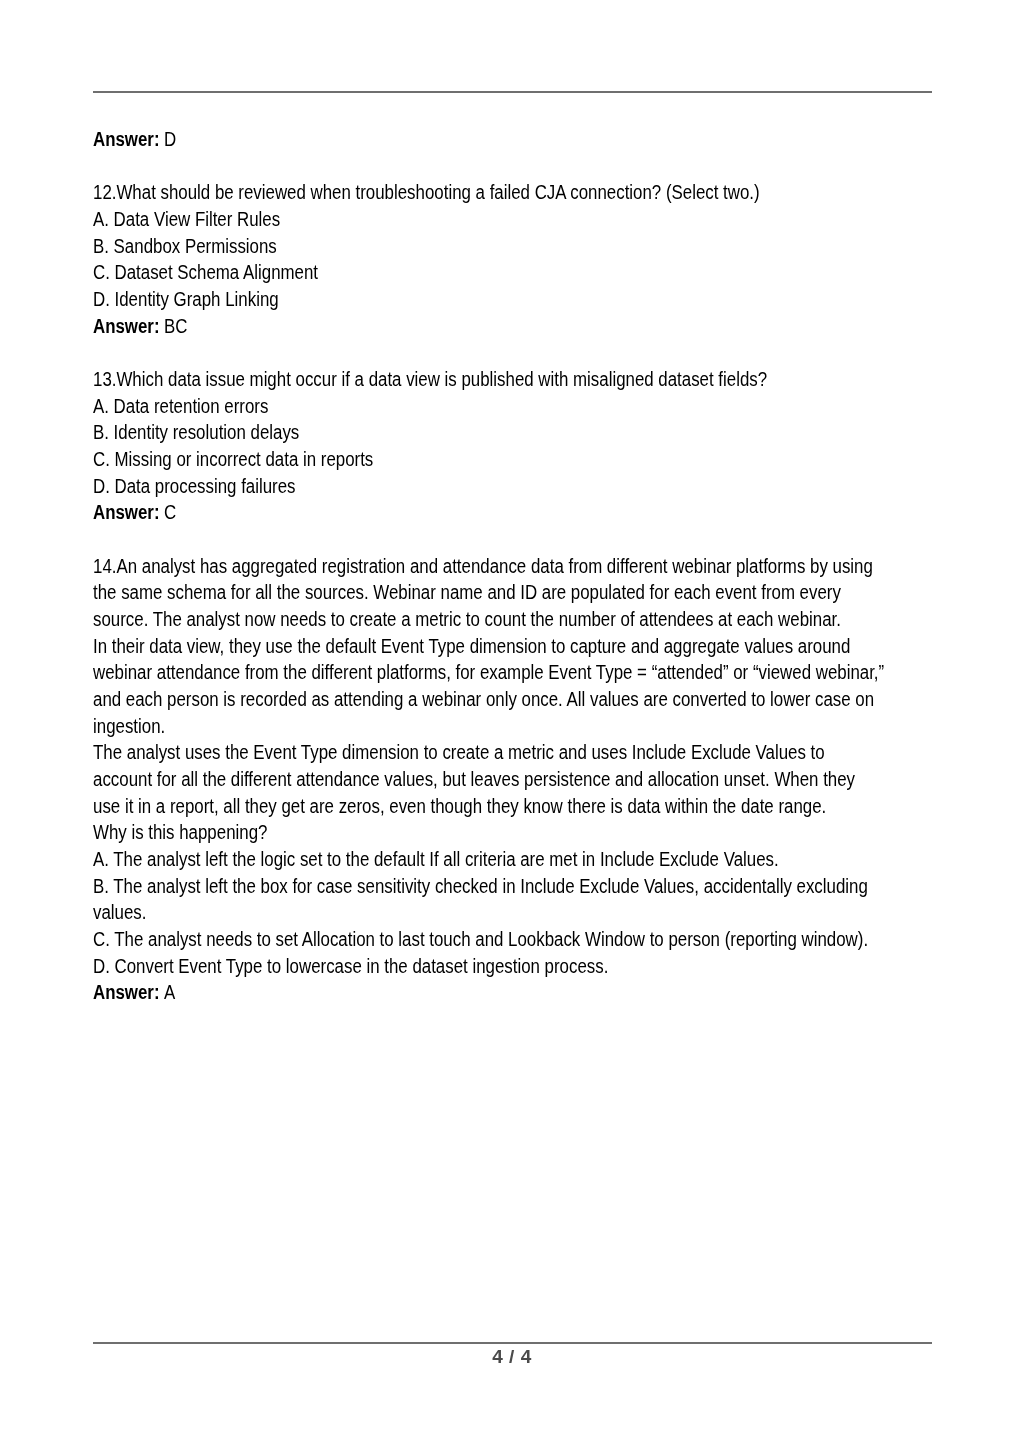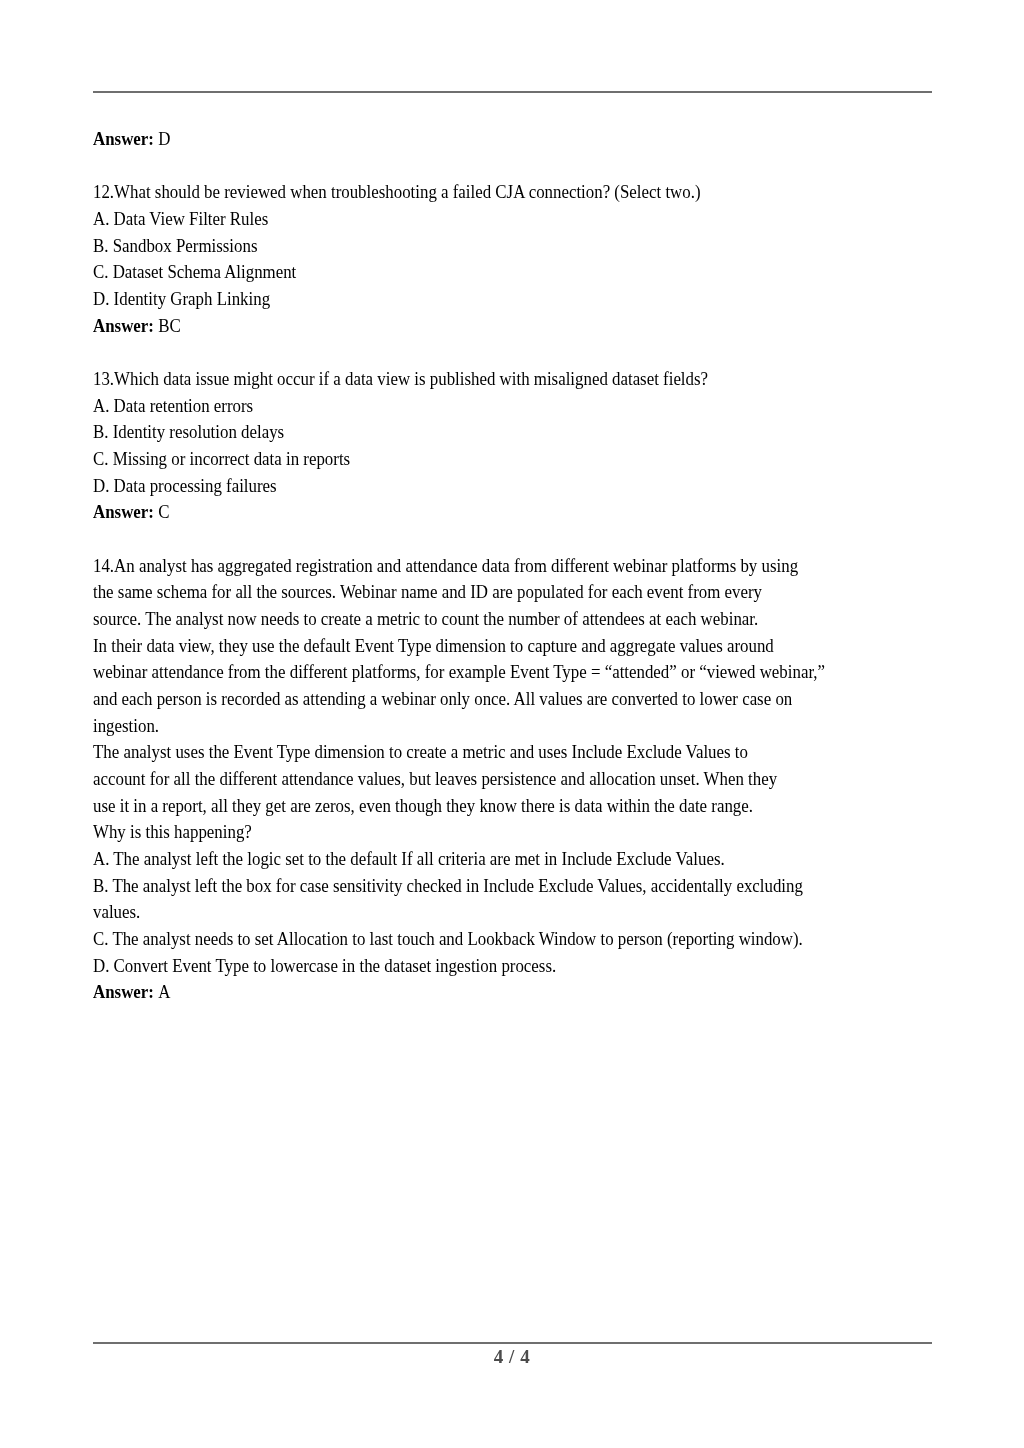--- a/index.html
+++ b/index.html
@@ -1,21 +1,21 @@
 <!DOCTYPE html>
 <html><head>
 <meta charset="utf-8">
 <style>
   html, body { margin: 0; padding: 0; background: #ffffff; }
   .page {
     position: relative;
     width: 1024px;
     height: 1448px;
     background: #ffffff;
-    font-family: Liberation Serif, serif;
+    font-family: Liberation Sans, sans-serif;
     overflow: hidden;
   }
   .rule {
     position: absolute;
     left: 93px;
     width: 839px;
     height: 2px;
     background: #6f6f6f;
   }
   .rule-top { top: 91px; }

